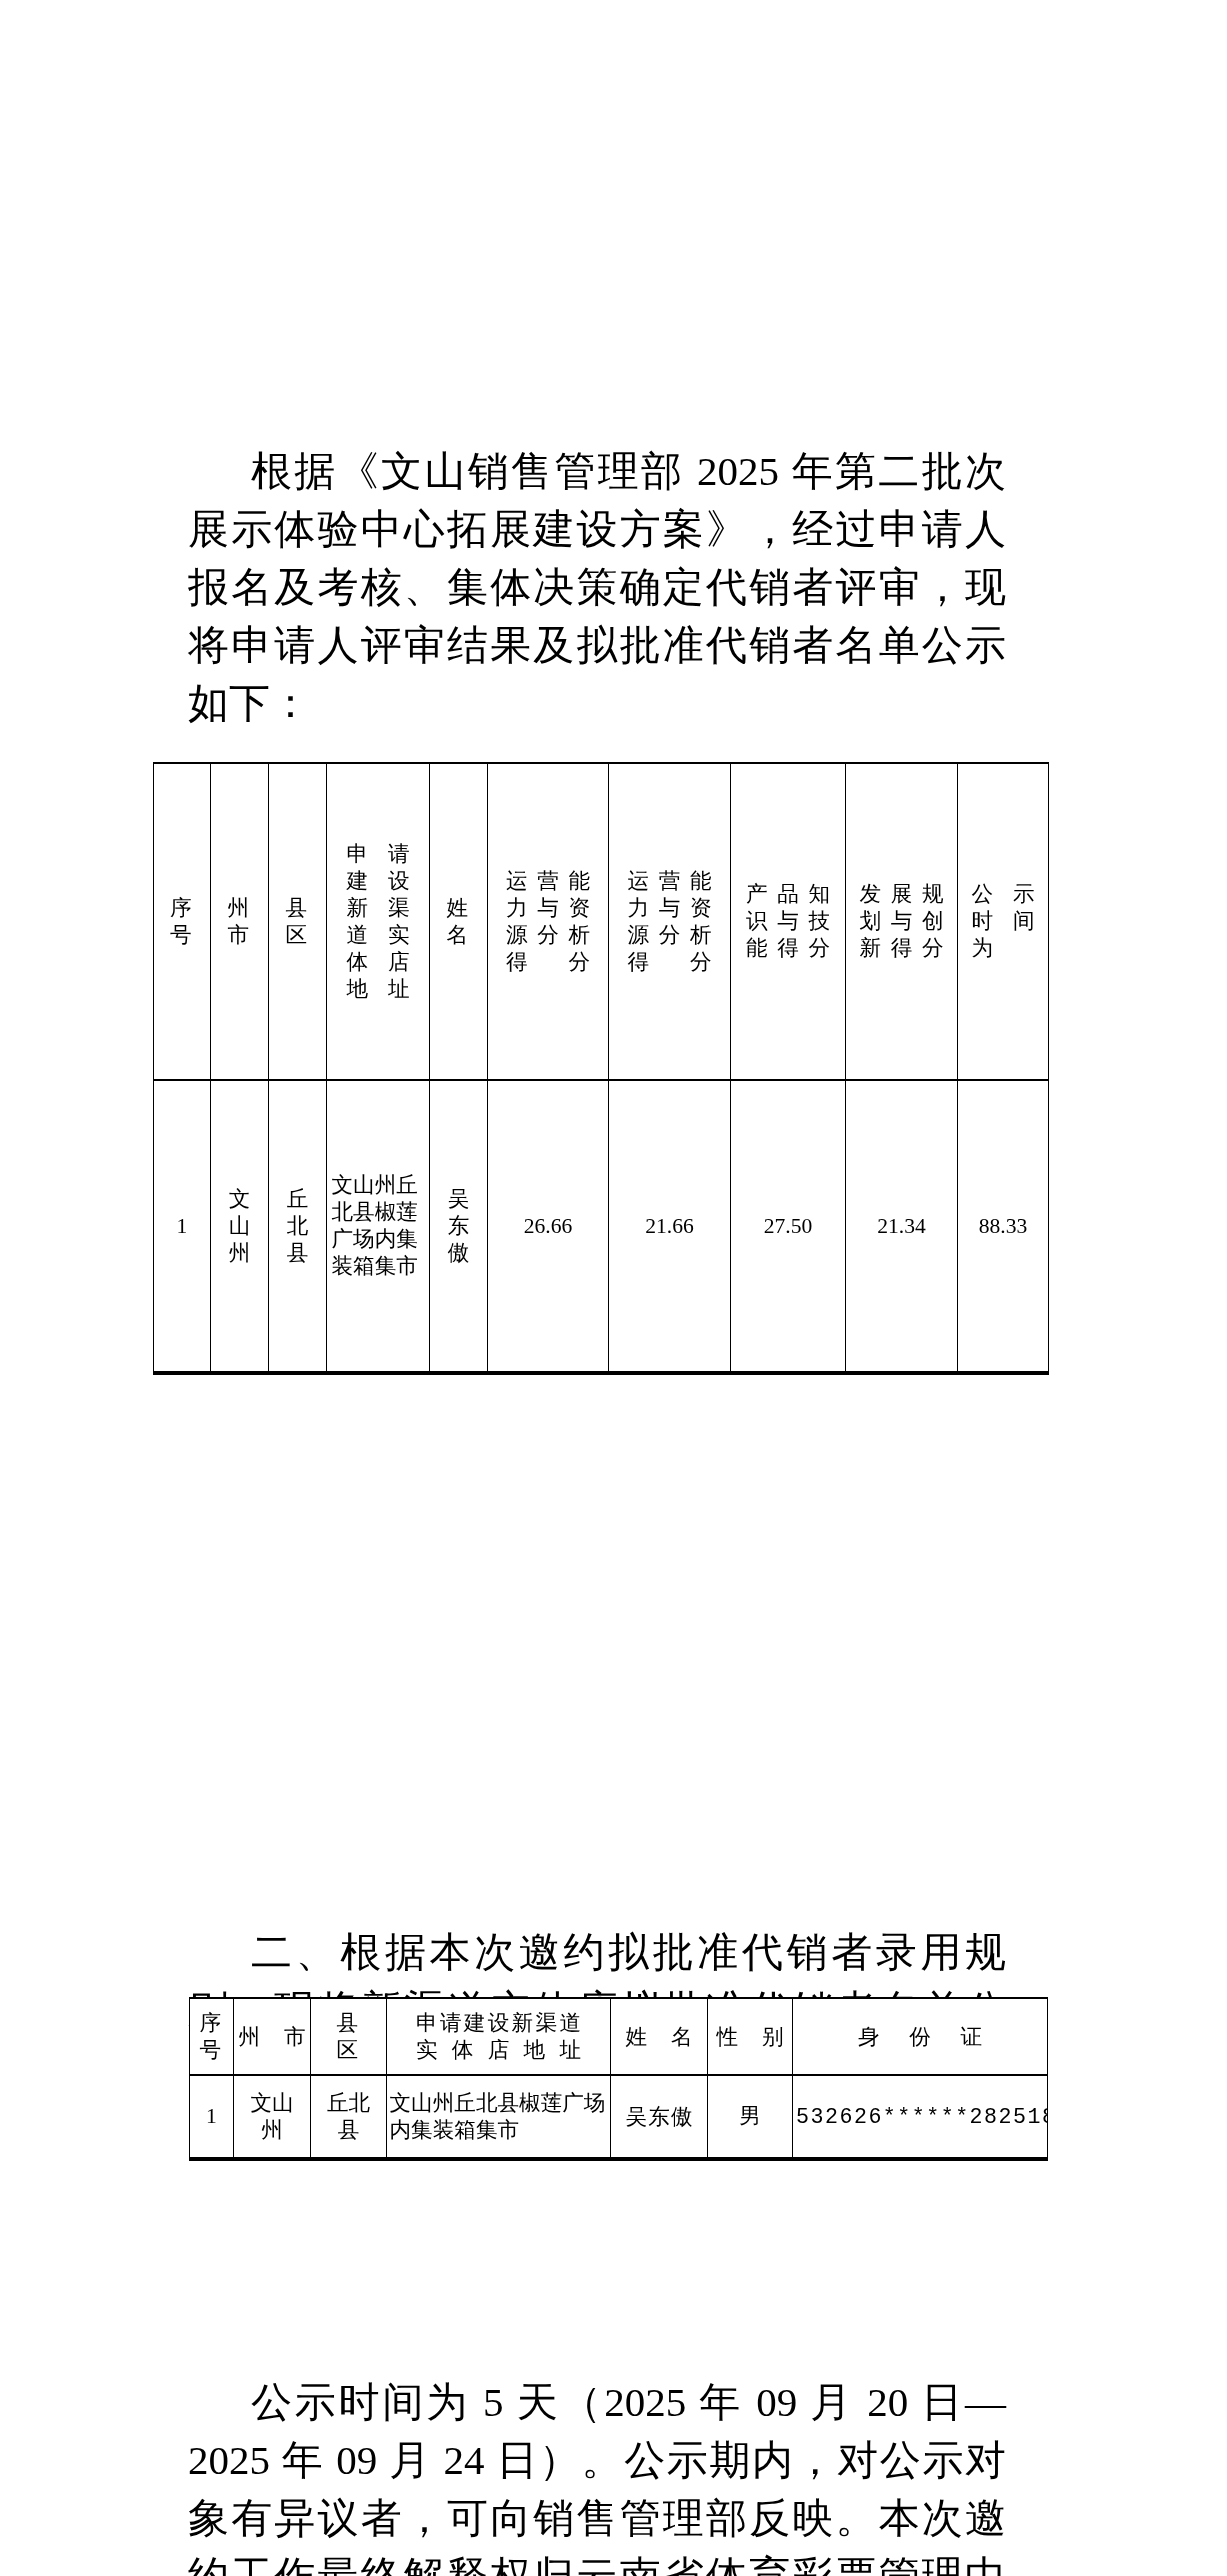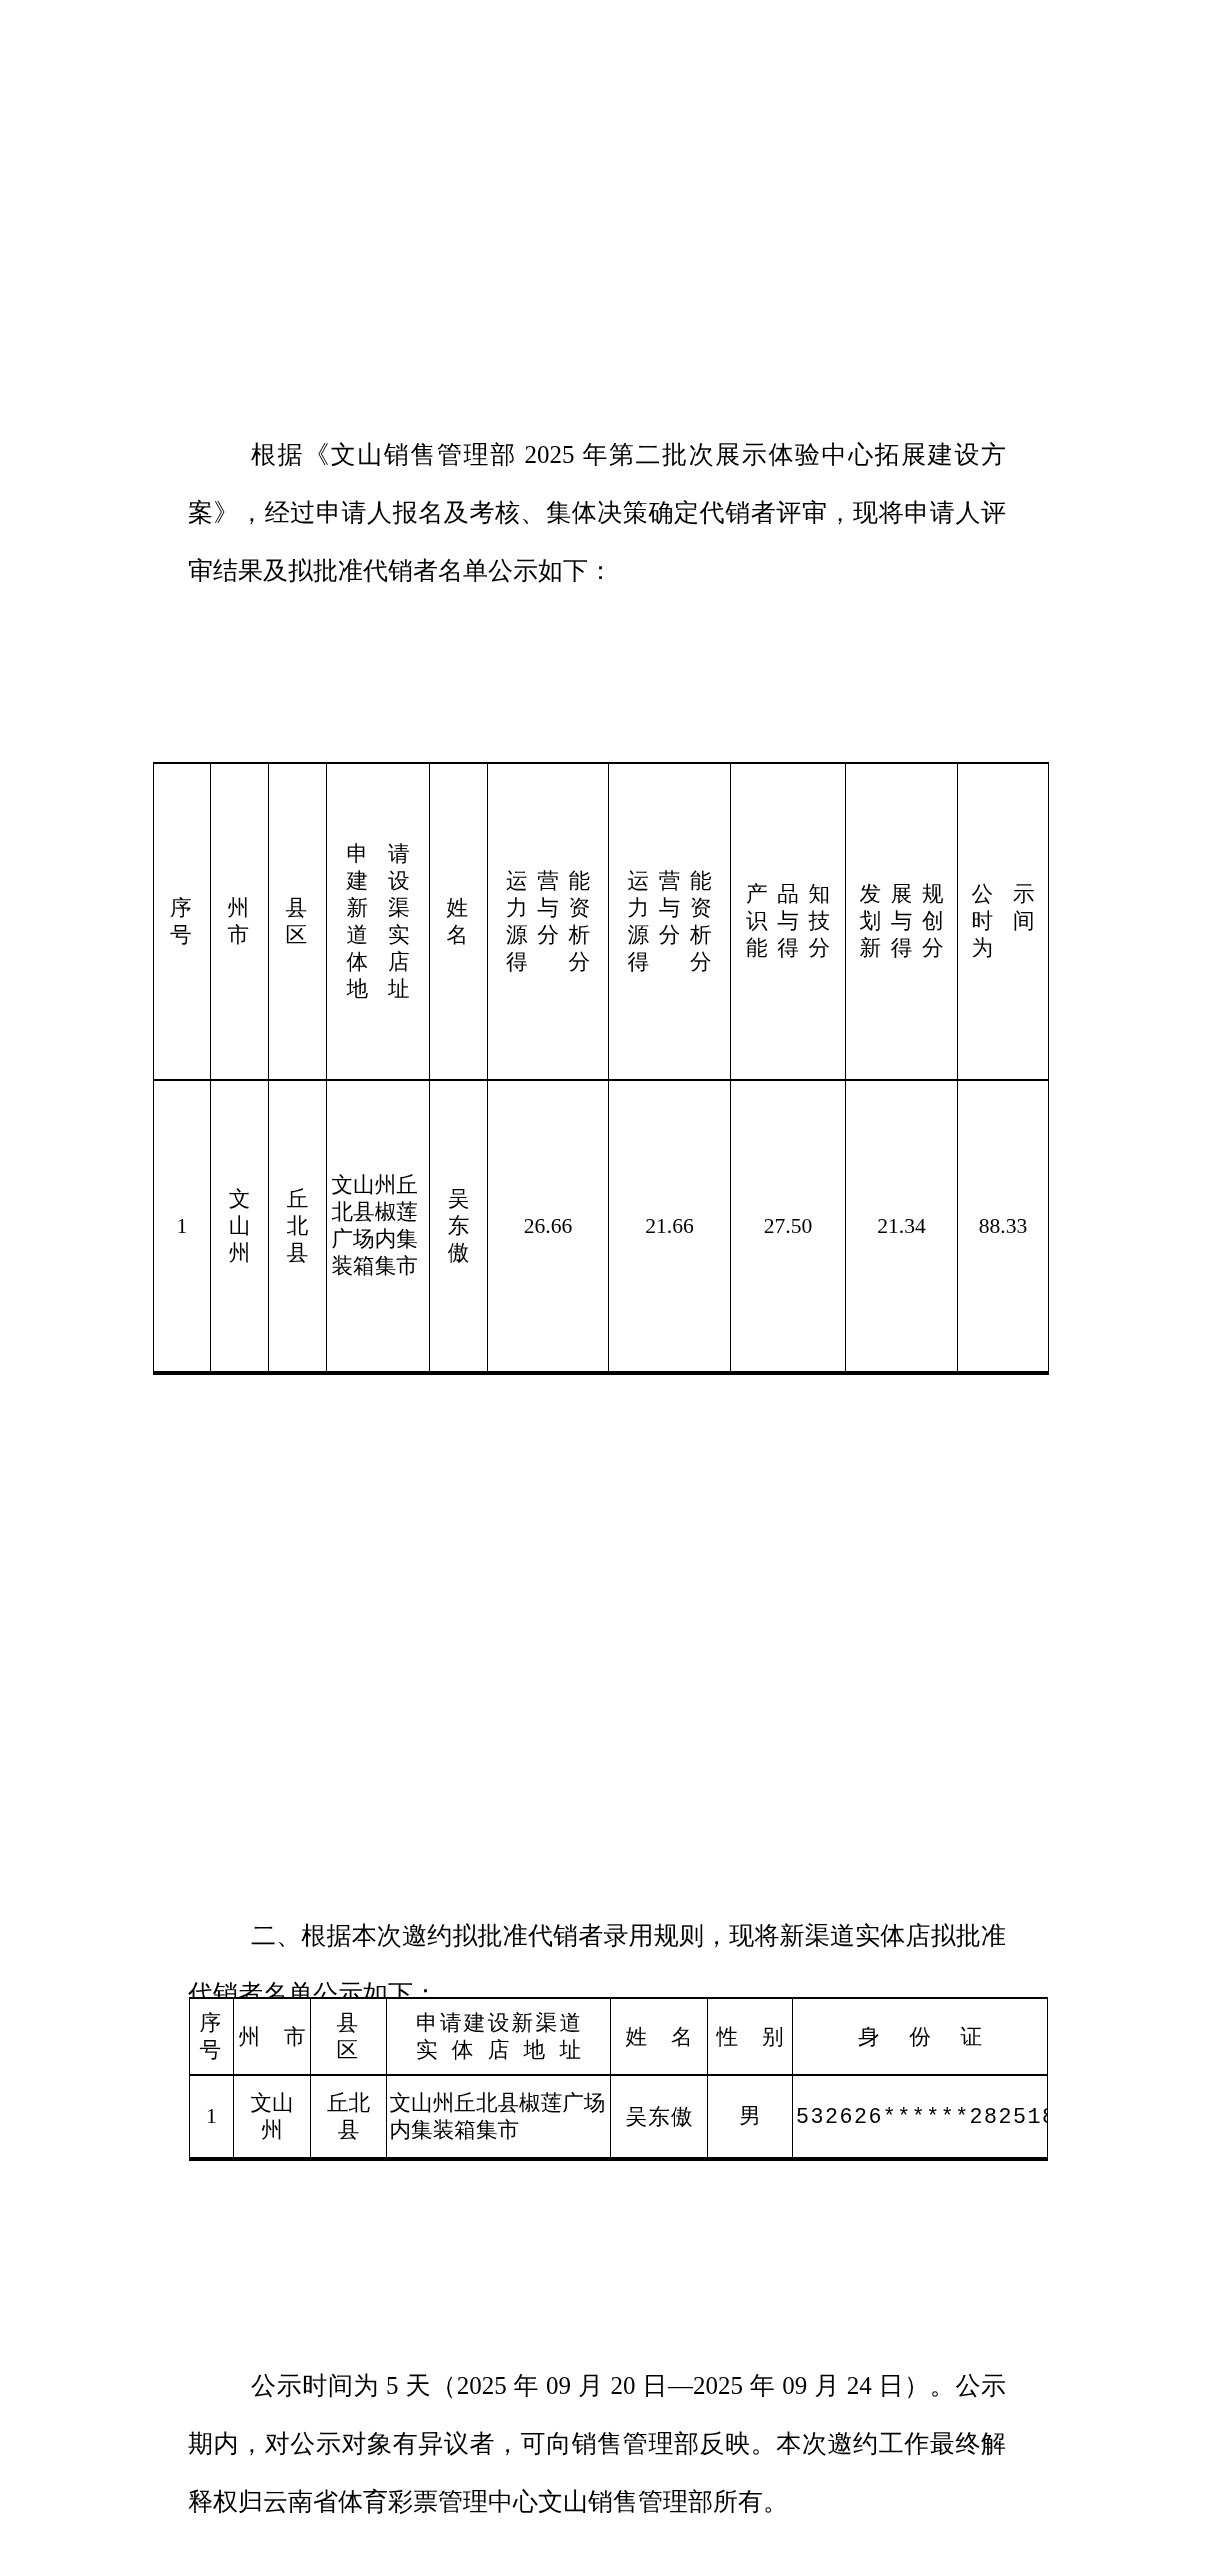--- a/index.html
+++ b/index.html
@@ -10,21 +10,21 @@
   }
   
   .doc-title {
     position:absolute; top:147px; left:0; width:1227px;
     text-align:center; font-size:49px; font-weight:bold;
     line-height:64px; white-space:pre-line; letter-spacing:0.5px;
   }
   
   .para {
     position:absolute; left:188px; width:818px;
-    font-size:25px; line-height:58px;
+    font-size:41px; line-height:58px;
     text-align:justify; text-indent:63px;
   }
   #para-intro   { top:401px; }
   #para-s1      { top:632px; }
   #para-s2      { top:1882px; }
   #para-note1   { top:2159px; }
   #para-note2   { top:2332px; }
   
   table { border-collapse:collapse; table-layout:fixed; }
   td {

